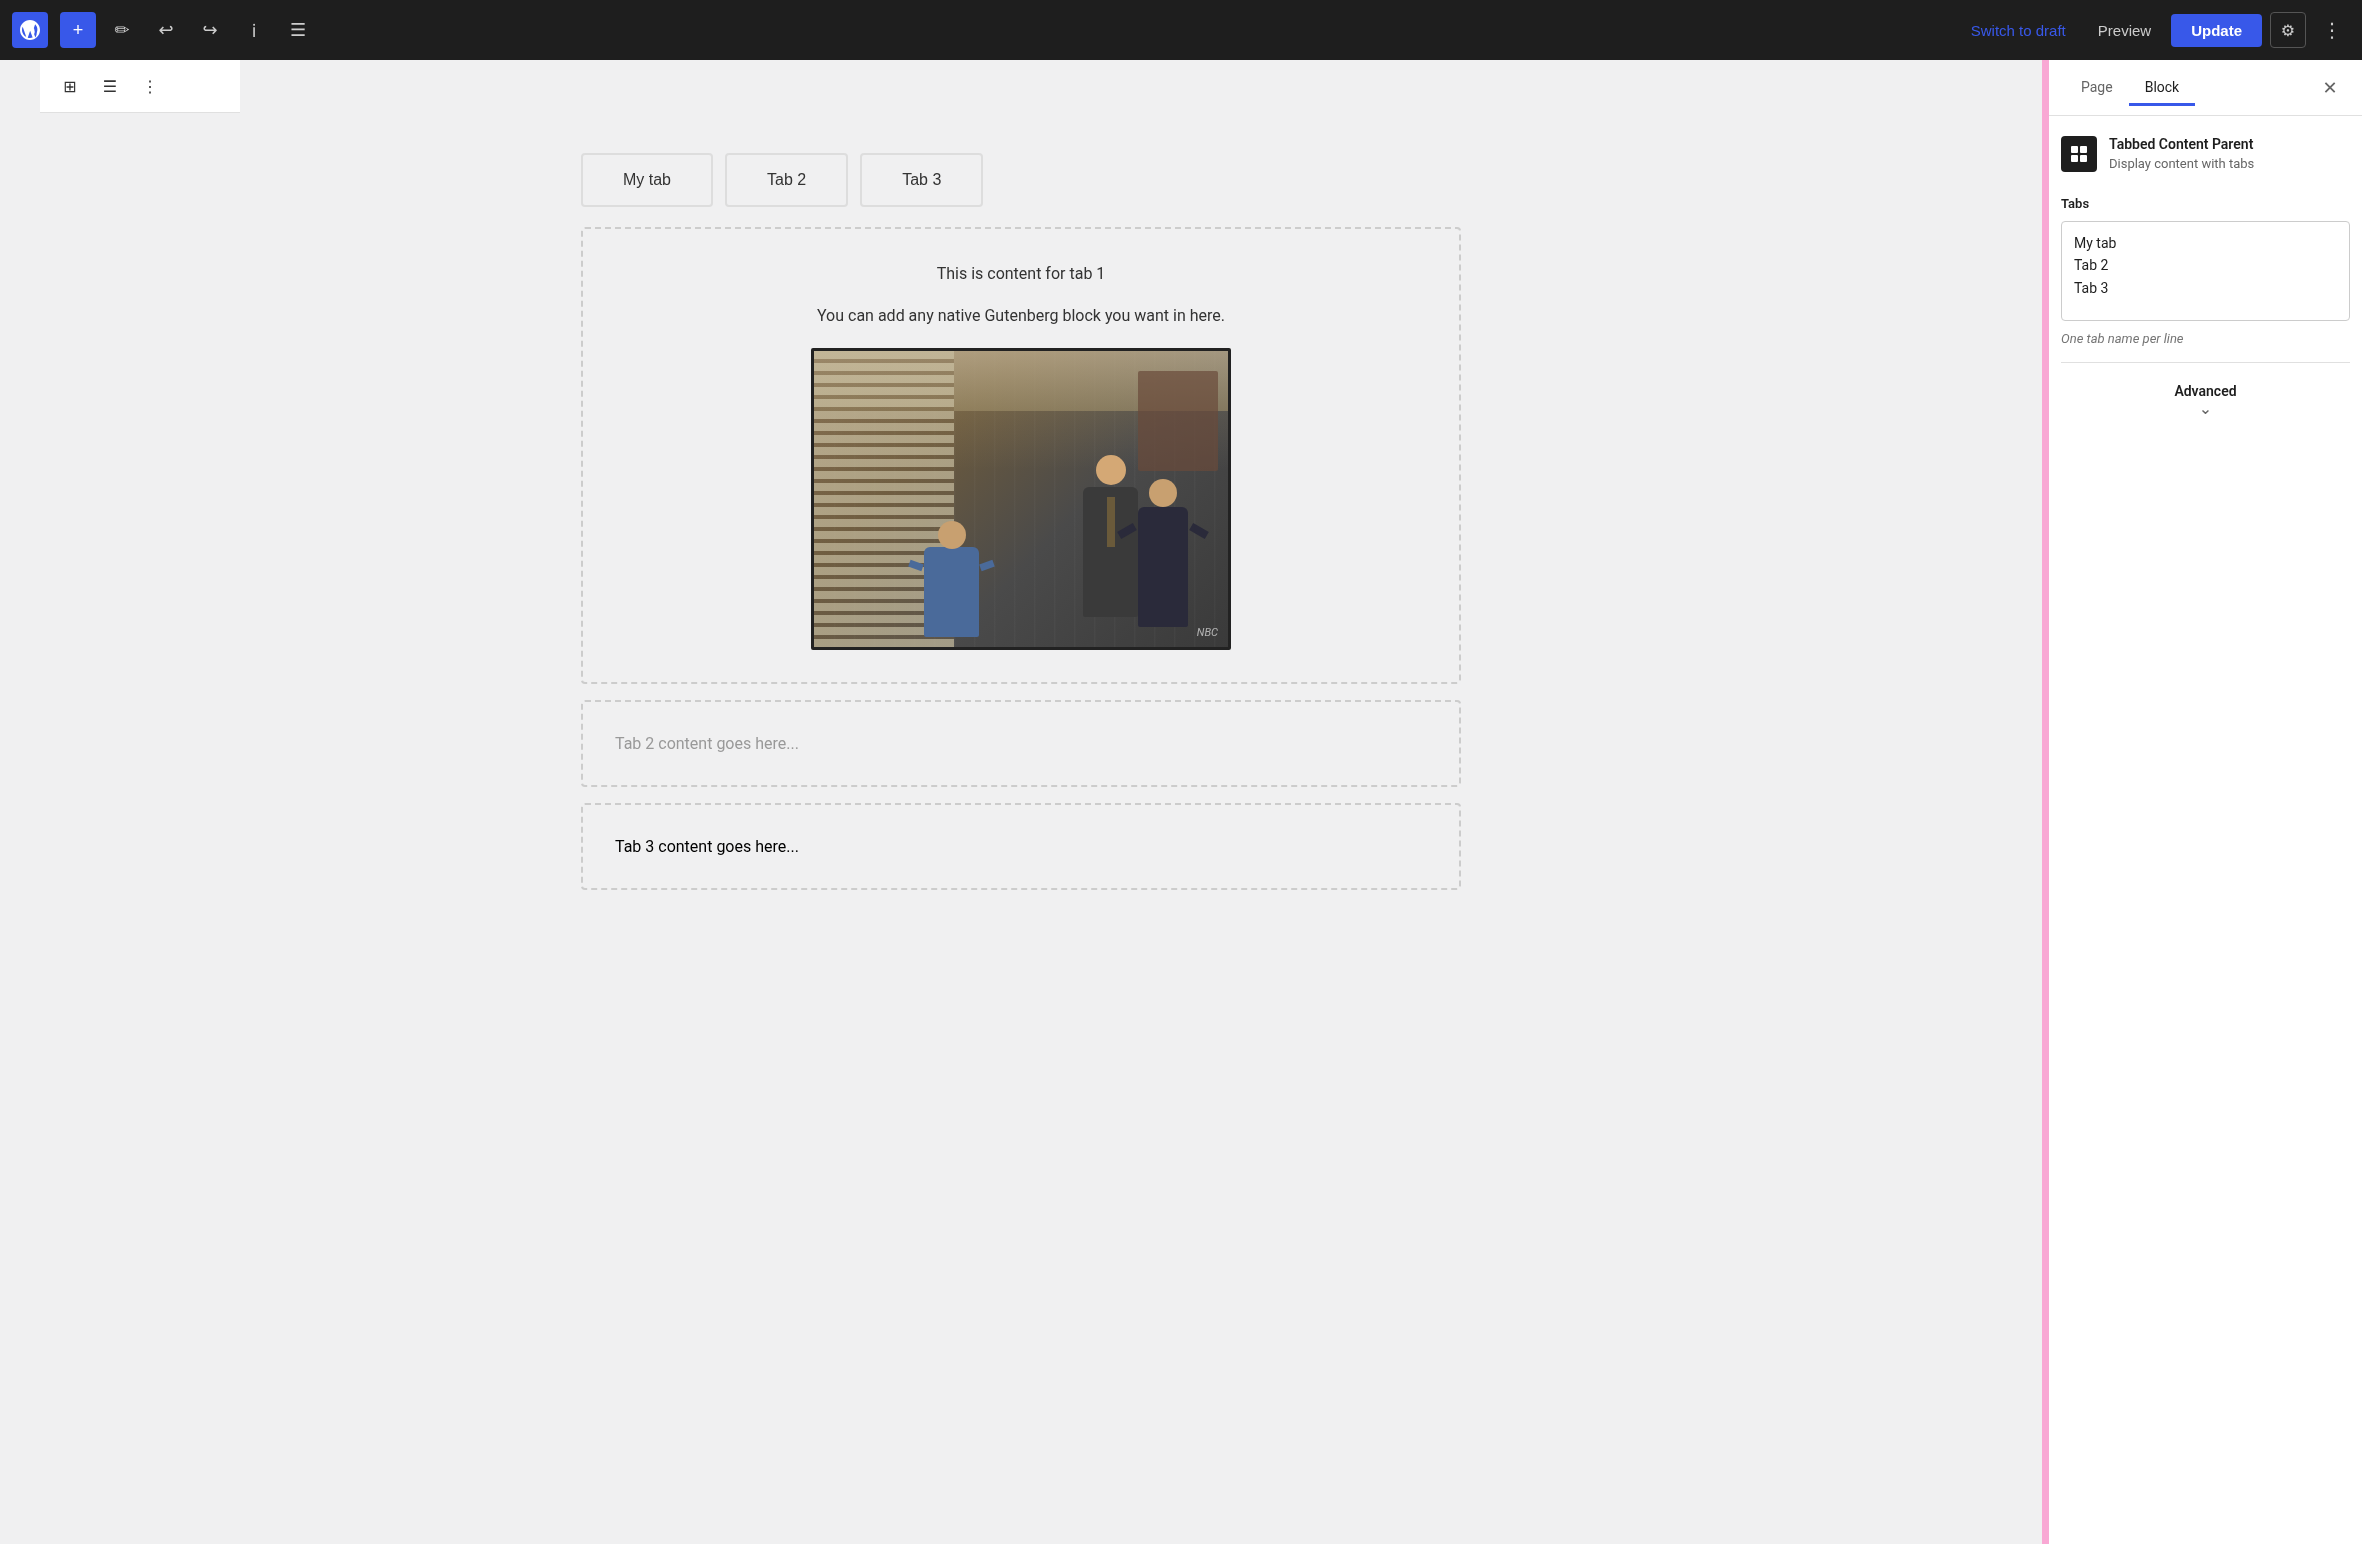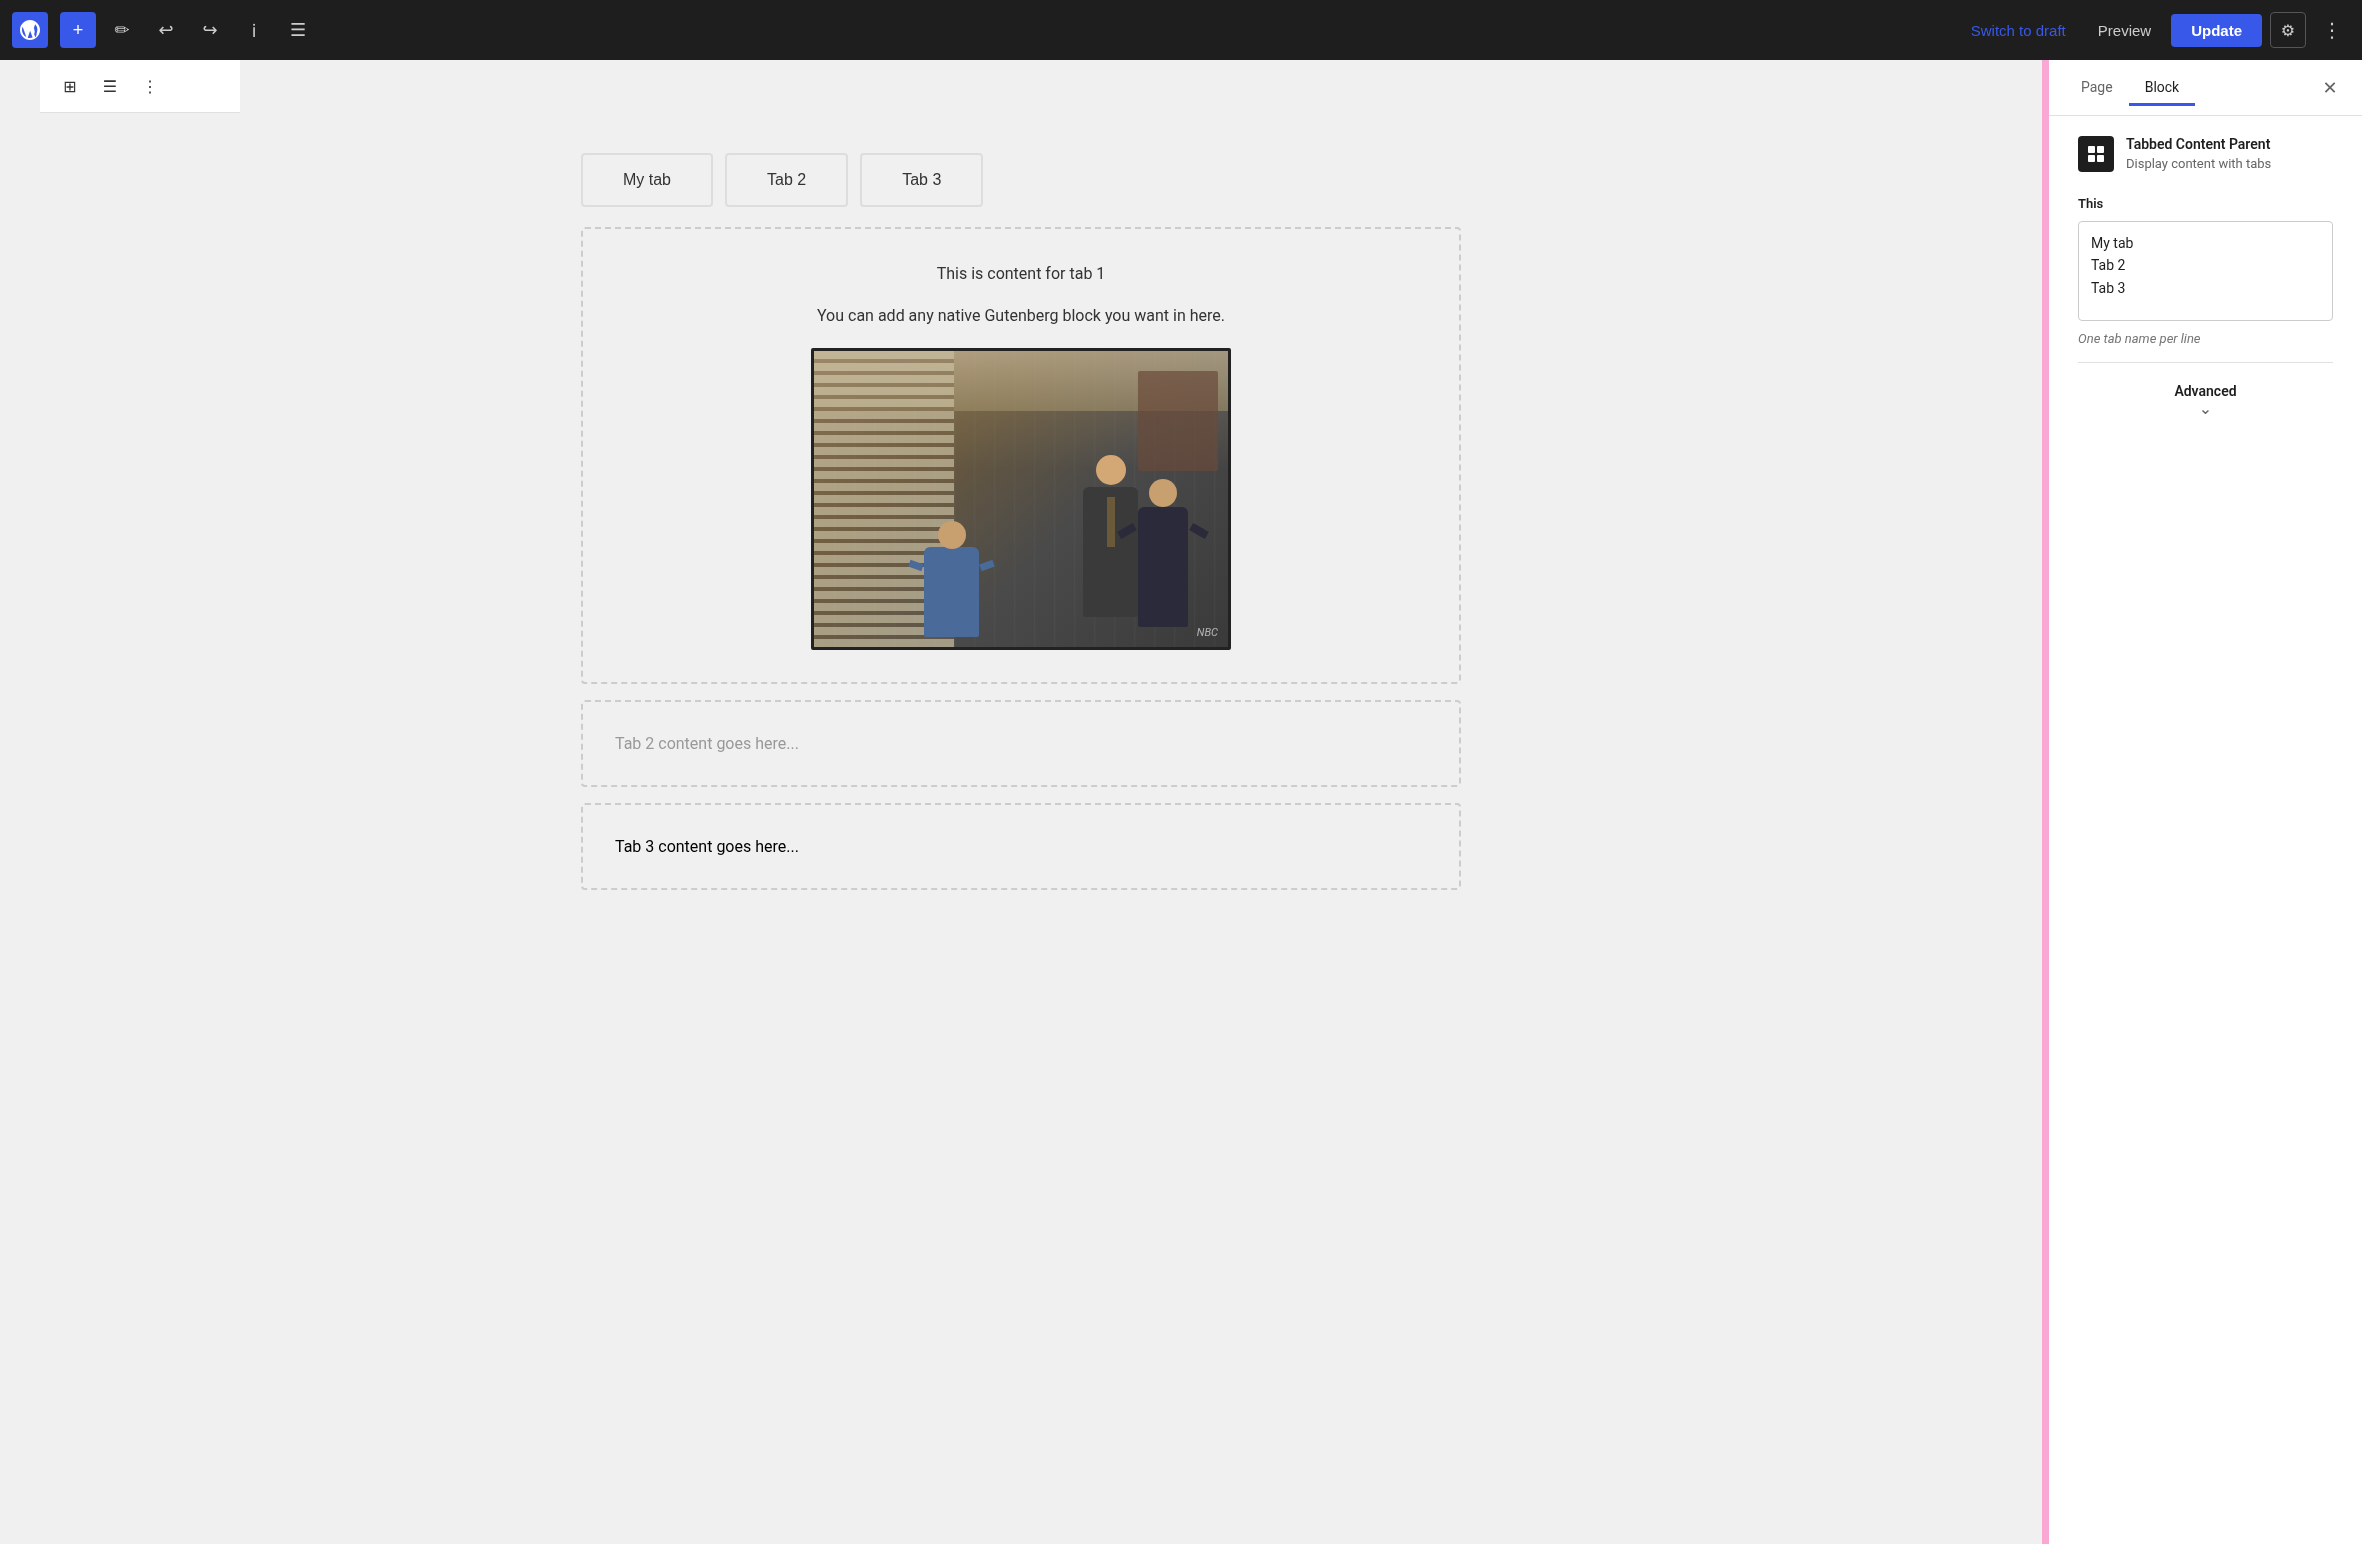--- a/index.html
+++ b/index.html
@@ -260,21 +260,21 @@
       background: none;
       border: none;
       font-size: 18px;
       color: #666;
       cursor: pointer;
       width: 32px; height: 32px;
       display: flex; align-items: center; justify-content: center;
     }
 
     .sidebar-body {
-      padding: 20px 29px;
+      padding: 20px 12px;
       flex: 1;
     }
 
     
     .block-info {
       display: flex;
       align-items: flex-start;
       gap: 12px;
       margin-bottom: 24px;
     }
@@ -461,21 +461,21 @@
             <rect x="11" y="11" width="7" height="7" rx="1"></rect>
           </svg>
         </div>
         <div>
           <div class="block-name">Tabbed Content Parent</div>
           <div class="block-desc">Display content with tabs</div>
         </div>
       </div>
 
       
-      <div class="section-label">This</div>
+      <div class="section-label">Tabs</div>
       <textarea class="tabs-textarea" style="">My tab
 Tab 2
 Tab 3</textarea>
       <div class="hint-text">One tab name per line</div>
 
       
       <div class="advanced-section">
         <div class="advanced-header">
           <span class="advanced-title">Advanced</span>
           <span class="chevron-down">⌄</span>

